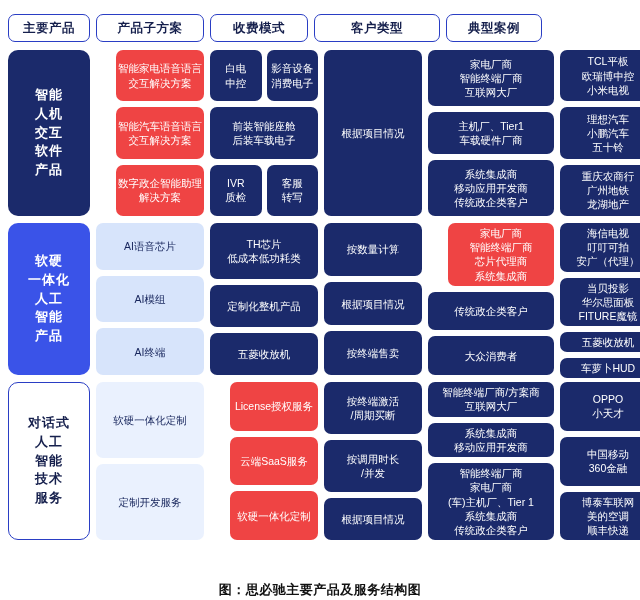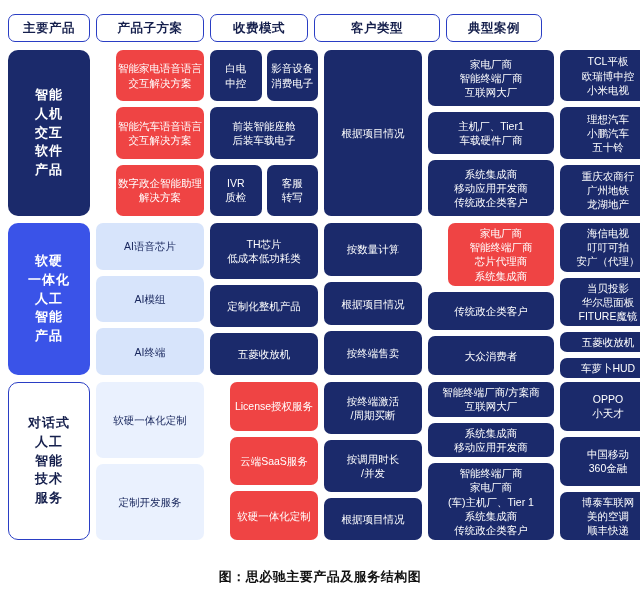--- a/index.html
+++ b/index.html
@@ -121,21 +121,21 @@
     gap: 5px;
     flex: 1 1 auto;
   }
   .split > .box { flex: 1 1 0; }
 
   
   .caption {
     position: absolute;
     left: 0;
     right: 0;
-    bottom: 14px;
+    bottom: 1px;
     text-align: center;
     font-size: 13px;
     font-weight: bold;
     color: #111;
     letter-spacing: 0.5px;
   }
 </style>
 </head>
 <body>
 

